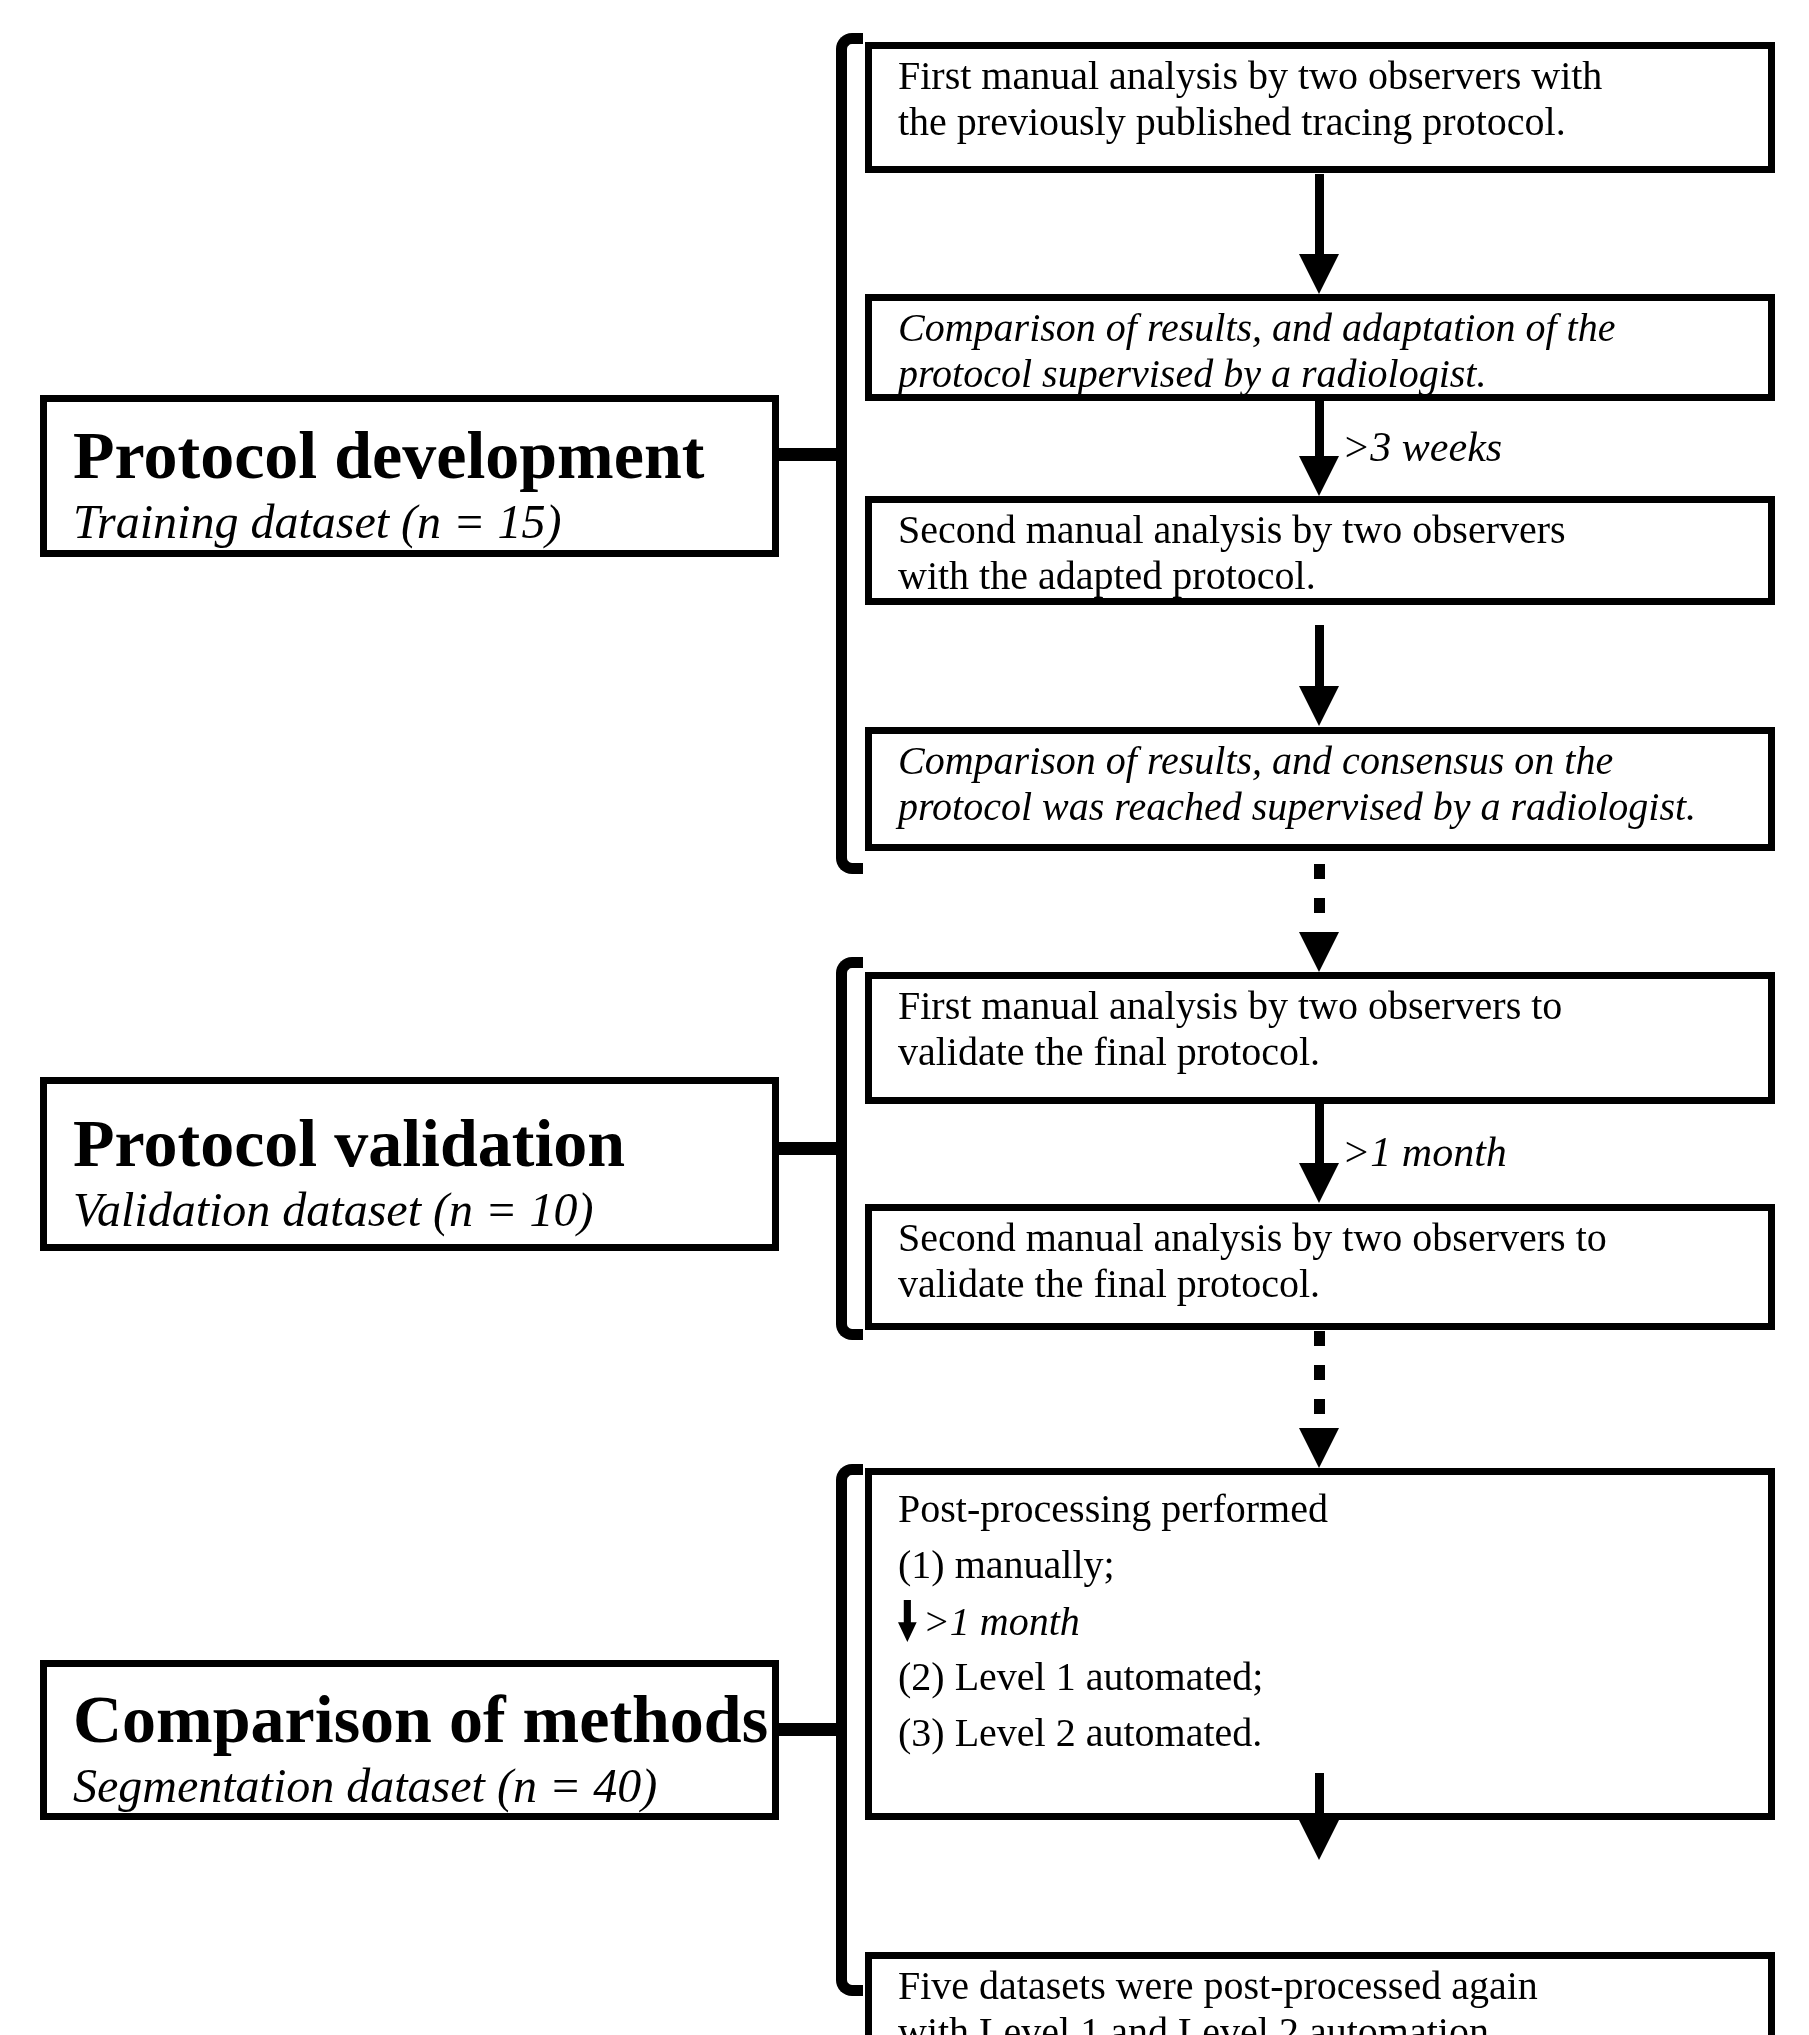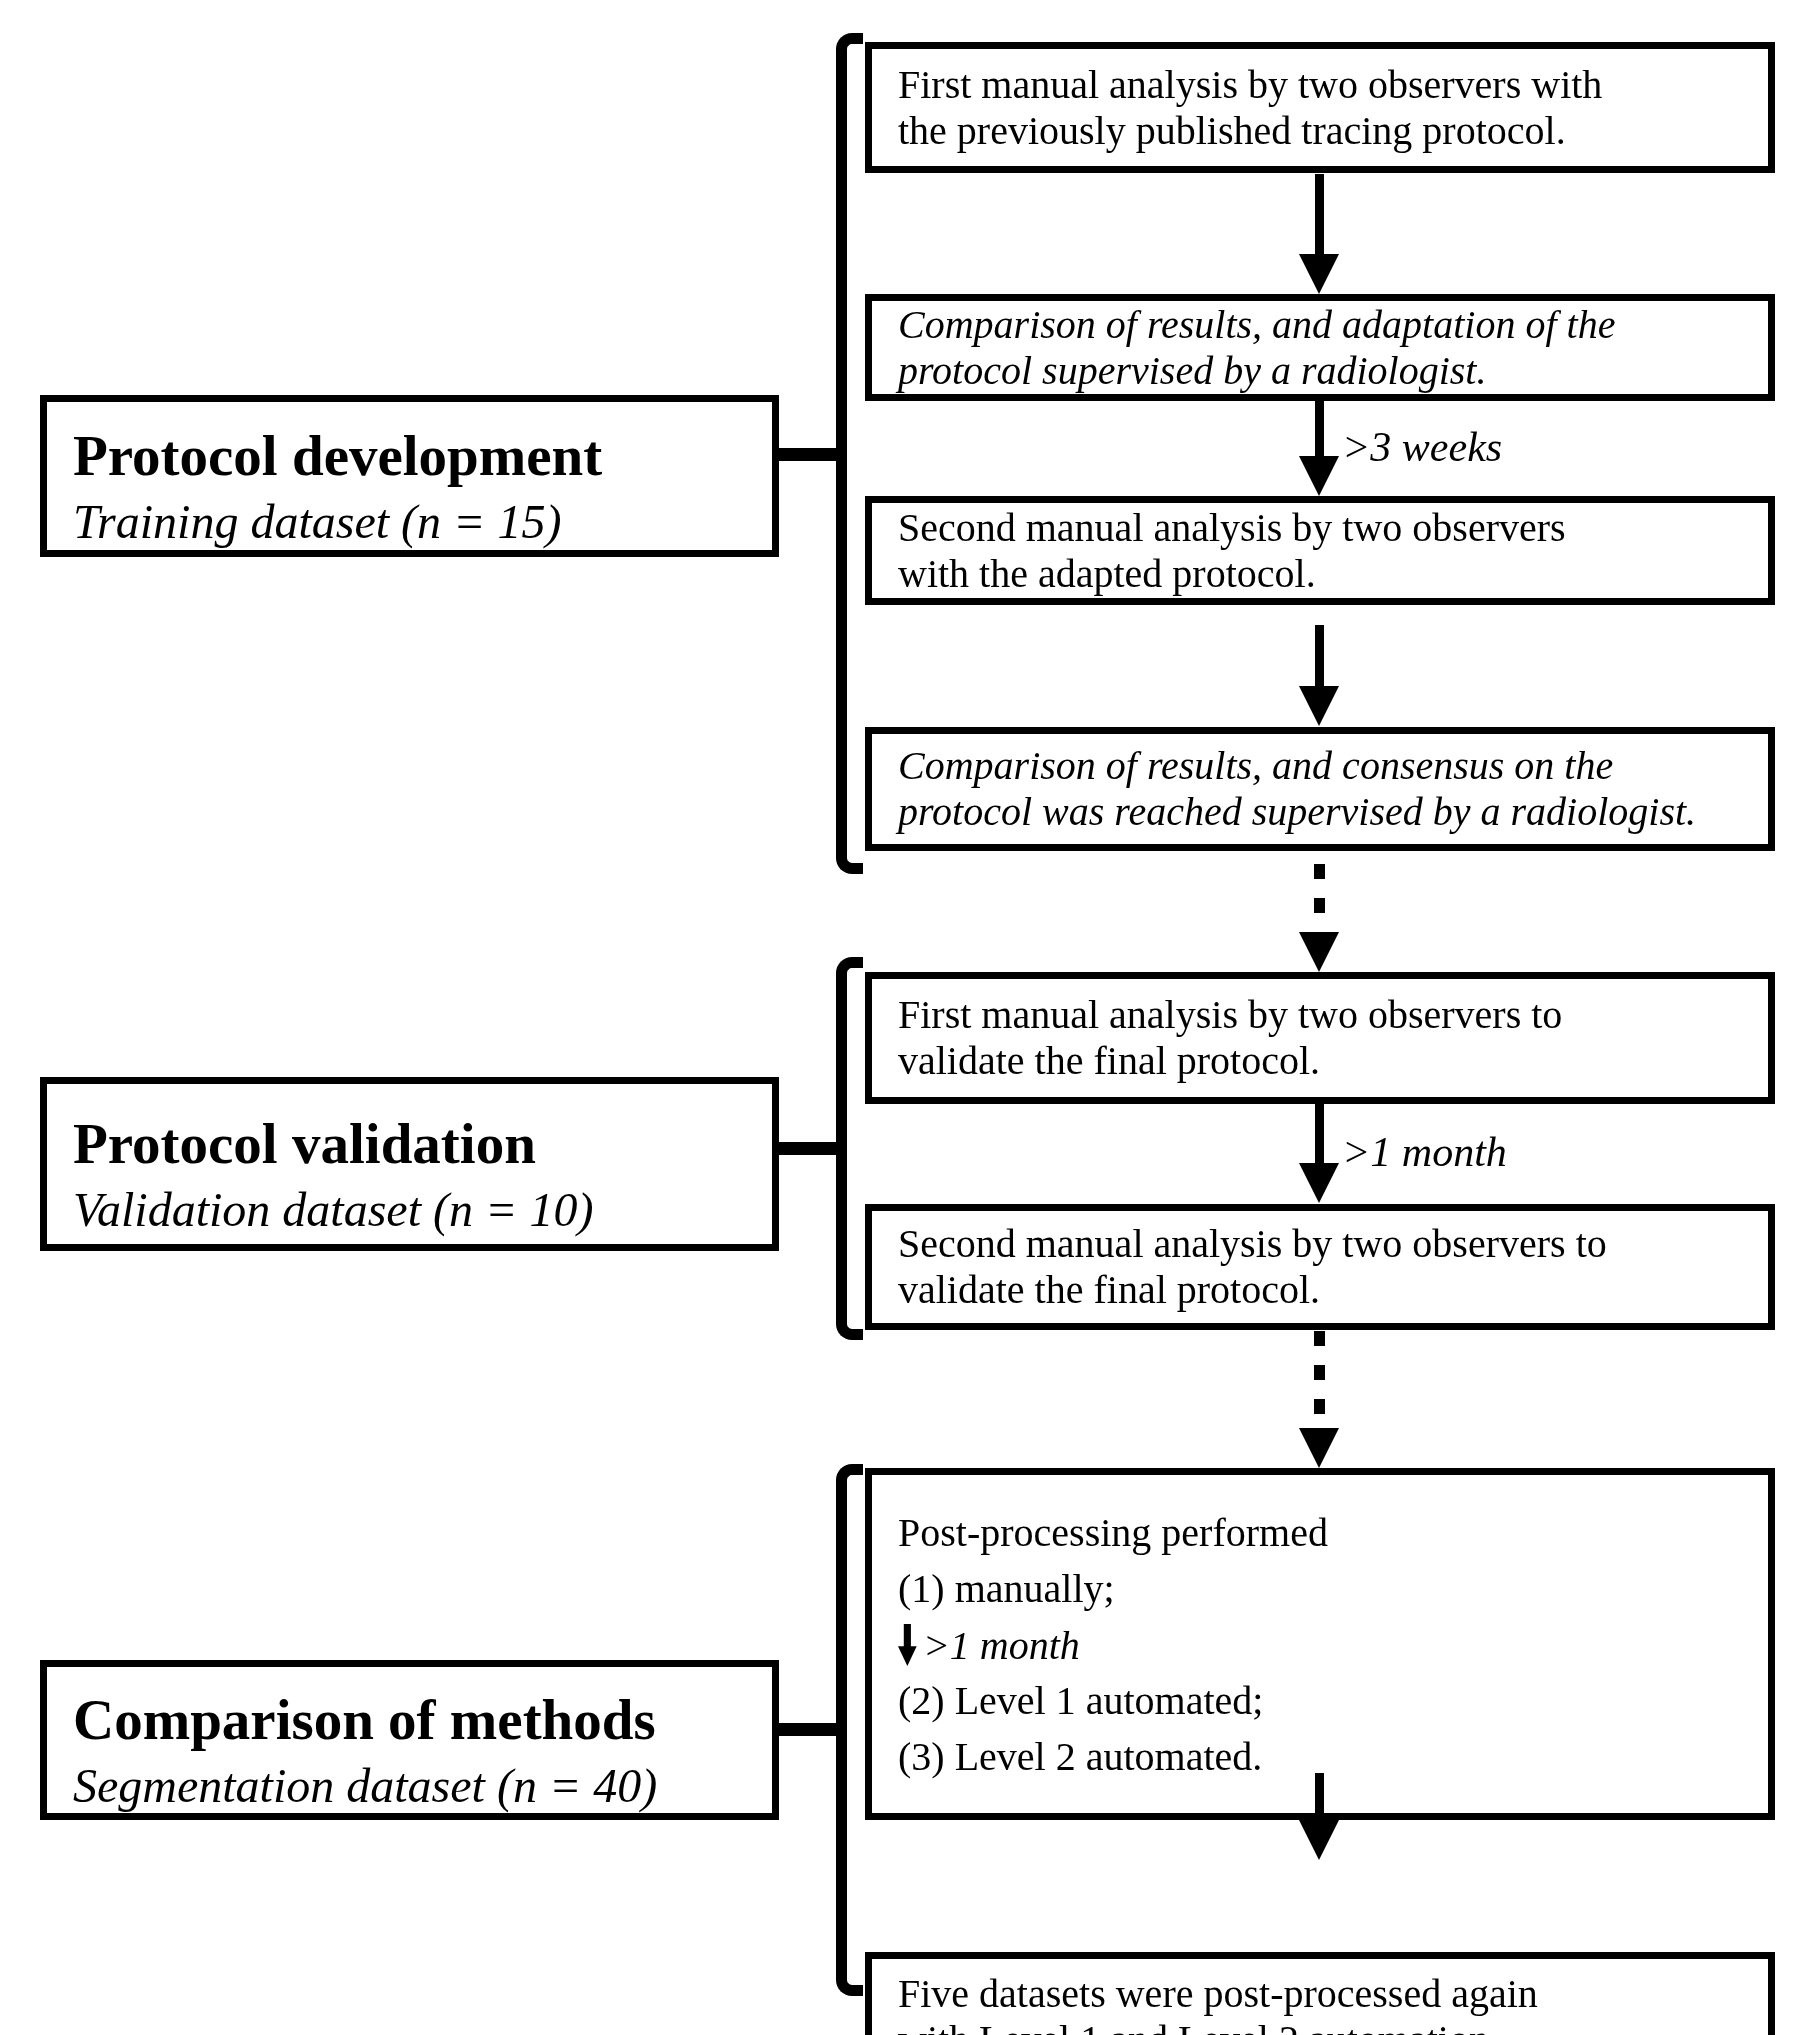--- a/index.html
+++ b/index.html
@@ -19,21 +19,20 @@
 
   
   .step-box {
     position: absolute;
     left: 865px;
     width: 910px;
     border: 7.1px solid #000;
     box-sizing: border-box;
     background: #fff;
     display: flex;
-    align-items: center;
   }
   .box-text {
     white-space: pre-line;
     font-size: 40px;
     line-height: 46px;
     padding: 3.6px 9px 3.6px 26px;
   }
   .italic .box-text { font-style: italic; }
 
   
@@ -53,21 +52,21 @@
     left: 40px;
     width: 739px;
     border: 7.1px solid #000;
     box-sizing: border-box;
     background: #fff;
     display: flex;
     flex-direction: column;
     justify-content: center;
     padding-left: 26px;
   }
-  .phase-title  { font-weight: bold; font-size: 57px; line-height: 67px; margin-top: 24px; }
+  .phase-title  { font-weight: bold; font-size: 68px; line-height: 67px; margin-top: 24px; }
   .phase-dataset{ font-style: italic; font-size: 48px; line-height: 65px; }
 
   
   .bracket {
     position: absolute;
     left: 836px;
     width: 27px;
     box-sizing: border-box;
     border-left: 11.6px solid #000;
     border-top: 11.6px solid #000;

